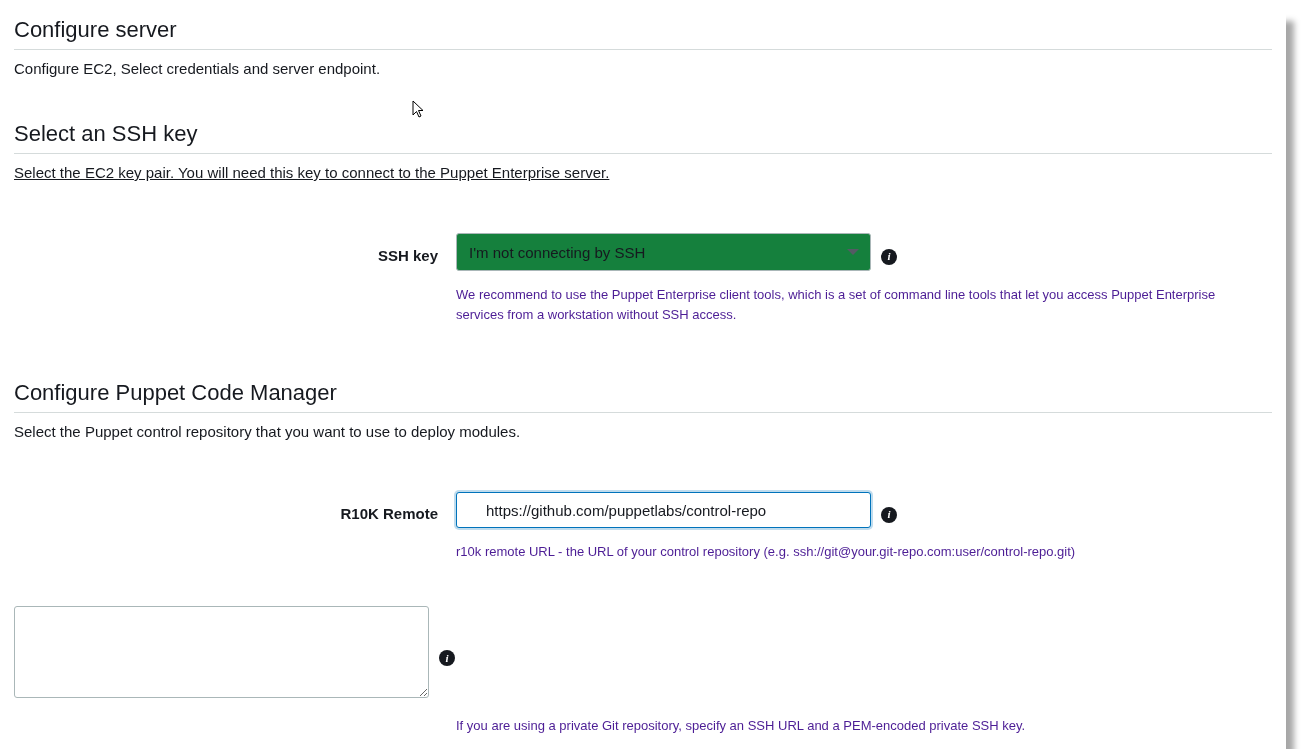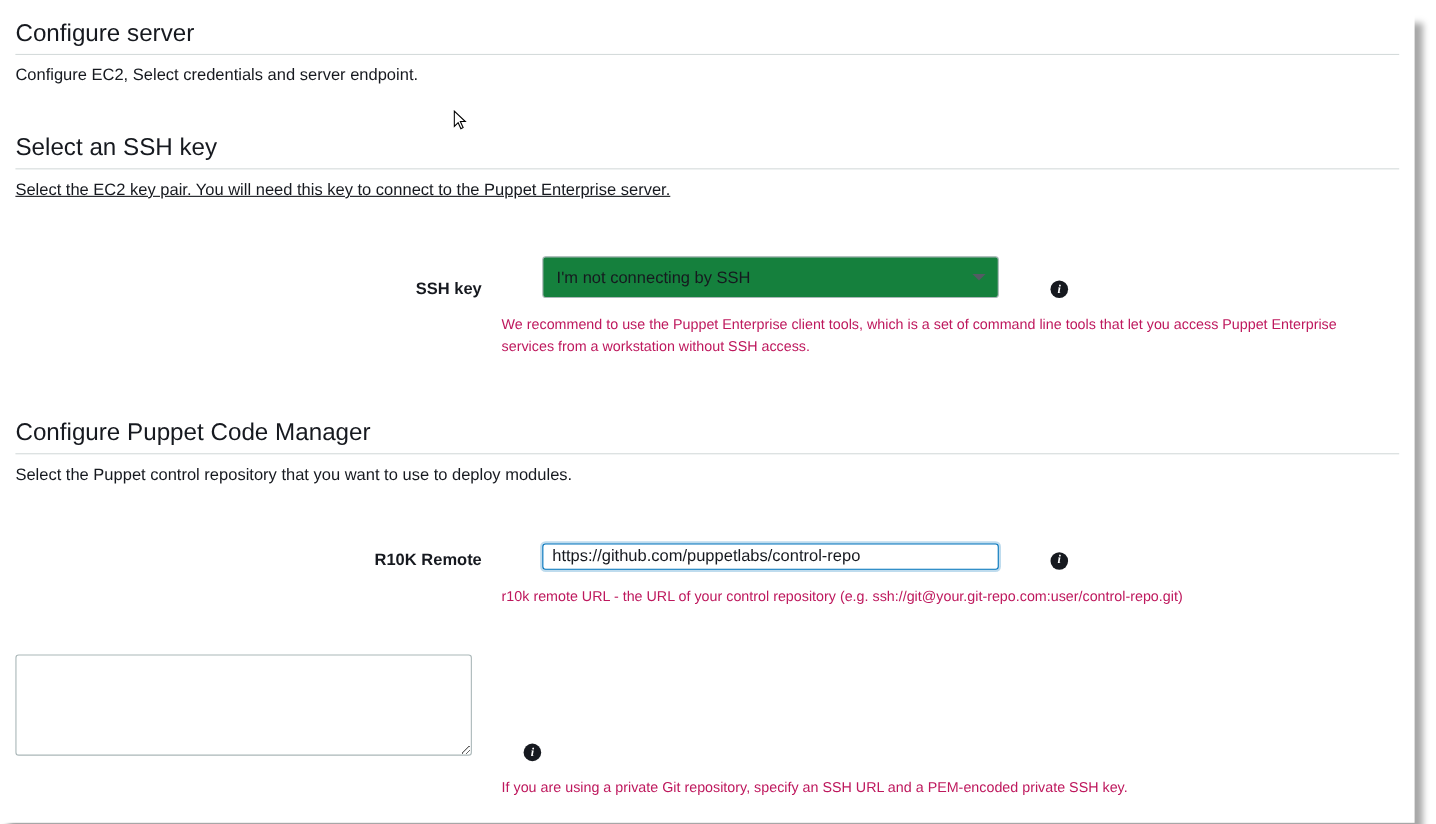--- a/index.html
+++ b/index.html
@@ -30,23 +30,22 @@
       border-bottom: 1px solid #d5dbdb;
       margin-bottom: 10px;
     }
     .section-desc {
       font-size: 15px;
       color: #16191f;
       margin-bottom: 44px;
     }
     .form-row {
       display: flex;
-      align-items: flex-end;
+      align-items: center;
       margin-bottom: 14px;
-      gap: 37px;
     }
     .form-label {
       width: 442px;
       text-align: right;
       font-weight: 700;
       font-size: 15px;
       color: #16191f;
       padding-right: 18px;
       padding-top: 7px;
       flex-shrink: 0;
@@ -83,24 +82,24 @@
       transform: translateY(-50%);
       width: 0;
       height: 0;
       border-left: 6px solid transparent;
       border-right: 6px solid transparent;
       border-top: 6px solid #545b64;
       pointer-events: none;
     }
     .text-input {
       width: 100%;
-      height: 24px;
+      height: 36px;
       border: 1px solid #aab7b8;
       border-radius: 3px;
-      padding: 0 8px;
+      padding: 0 29px;
       font-size: 15px;
       color: #16191f;
       background: #fff;
     }
     .text-input.focused {
       border: 1px solid #0073bb;
       box-shadow: 0 0 0 2px rgba(0,115,187,0.25);
       outline: none;
     }
     .textarea-input {
@@ -110,21 +109,21 @@
       border-radius: 3px;
       padding: 8px 12px;
       font-size: 15px;
       color: #16191f;
       background: #fff;
       resize: both;
       font-family: inherit;
     }
     .hint-text {
       font-size: 13px;
-      color: #be185d;
+      color: #4c1d95;
       margin-top: 8px;
       line-height: 1.5;
       max-width: 800px;
     }
     .hint-row {
       margin-left: 442px;
       max-width: 800px;
     }
     .info-icon {
       display: inline-flex;

